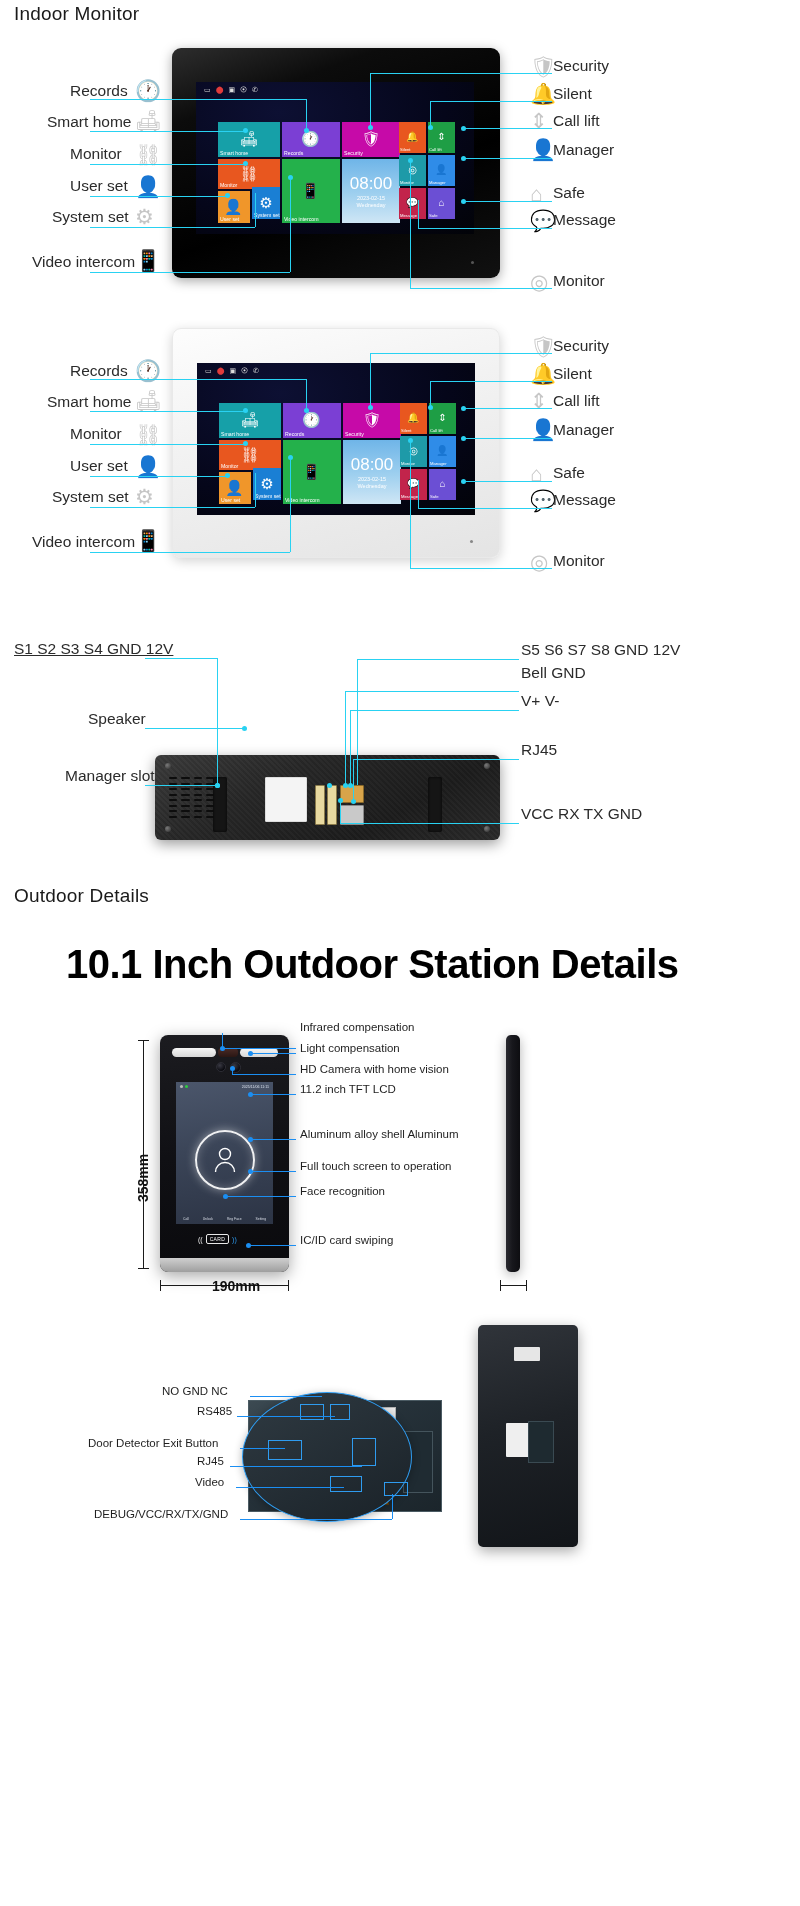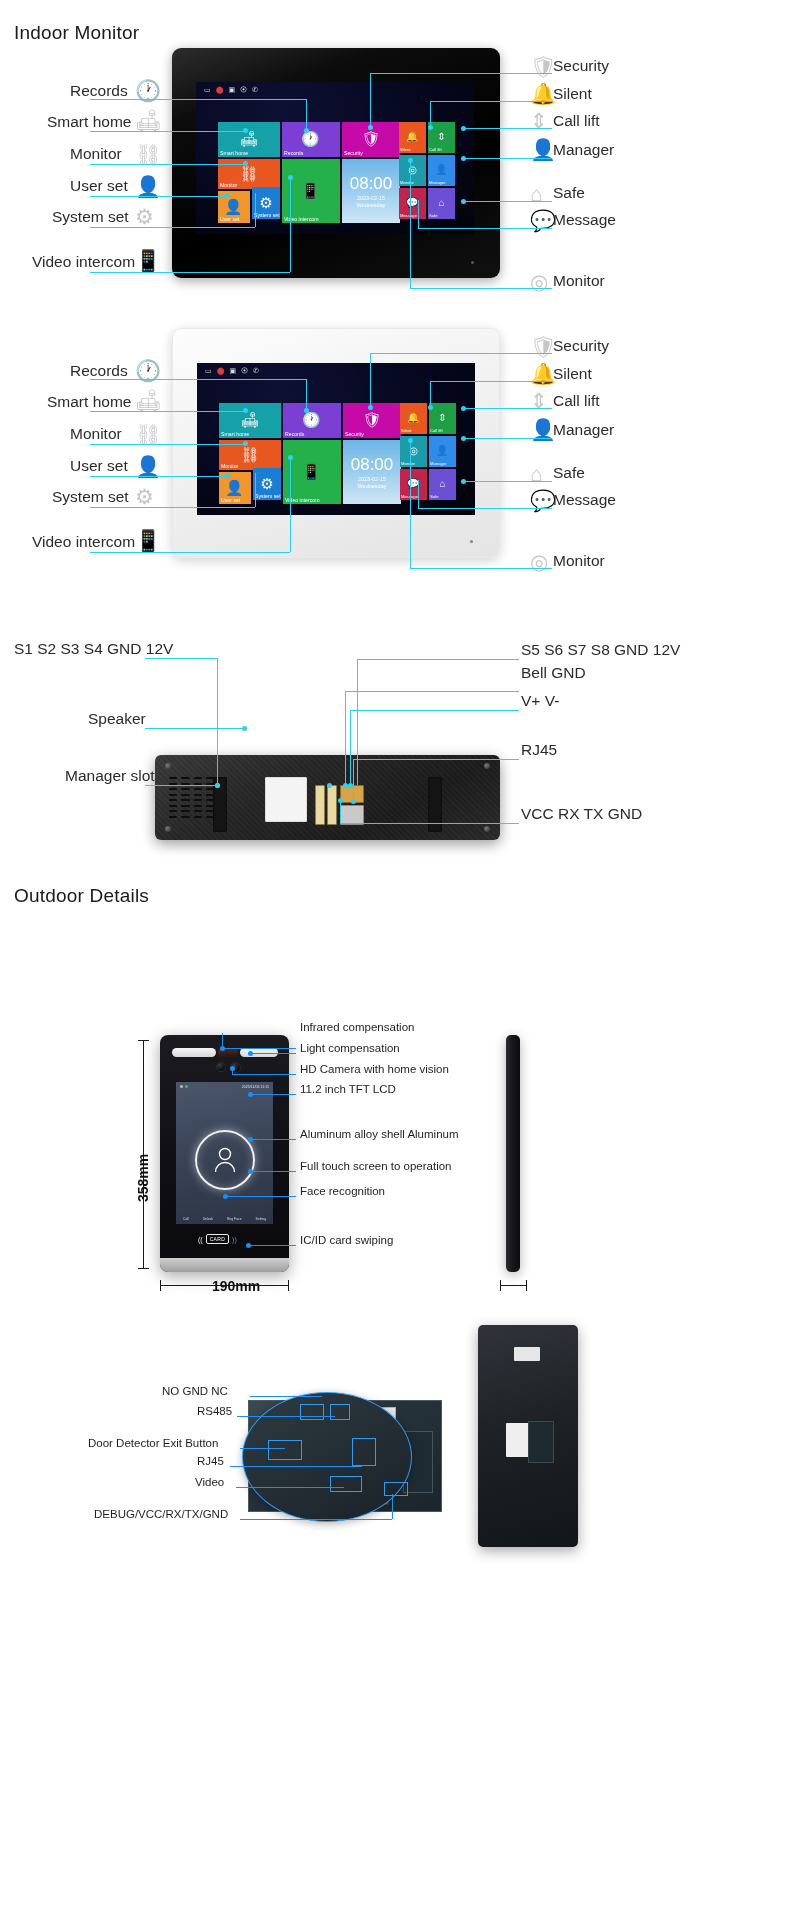--- a/index.html
+++ b/index.html
@@ -240,21 +240,21 @@
   .hl-box {
     position: absolute;
     border: 1px solid #2f9cf0;
   }
 </style>
 </head>
 <body>
 
 <div class="page">
 
-  <div class="section-title" style="left:14px; top:3px;margin-top:19px;">Indoor Monitor</div>
+  <div class="section-title" style="left:14px; top:3px;">Indoor Monitor</div>
 
   <div class="device black" style="left:172px; top:48px; width:328px; height:230px;">
     <div class="screen" style="left:24px; top:34px; width:278px; height:152px;">
 
       <div class="statusbar">
         <span>▭</span>
         <span class="red">⬤</span>
         <span>▣</span>
         <span>⦿</span>
         <span>✆</span>
@@ -599,21 +599,21 @@
     </div>
 
     <div class="label-sticker" style="left:110px; top:22px; width:42px; height:45px;"></div>
 
     <div class="connector" style="left:160px; top:30px; width:10px; height:40px; background:#e8d9a0; border:1px solid #8a7a4a;"></div>
     <div class="connector" style="left:172px; top:30px; width:10px; height:40px; background:#e8d9a0; border:1px solid #8a7a4a;"></div>
     <div class="connector" style="left:185px; top:30px; width:24px; height:18px; background:#d8a44a; border:1px solid #8a6a2a;"></div>
     <div class="connector" style="left:185px; top:50px; width:24px; height:20px; background:#c9c9c9; border:1px solid #8a8a8a;"></div>
   </div>
 
-  <div class="callout" style="left:14px; top:640px;">S1 S2 S3 S4 GND 12V</div>
+  <div class="callout" style="left:14px; top:640px;text-decoration:underline;">S1 S2 S3 S4 GND 12V</div>
   <div class="lead" style="left:145px; top:658px; width:72px;"></div>
   <div class="lead v" style="left:217px; top:658px; height:127px;"></div>
   <div class="dot" style="left:215px; top:783px;"></div>
 
   <div class="callout" style="left:88px; top:710px;">Speaker</div>
   <div class="lead" style="left:145px; top:728px; width:99px;"></div>
   <div class="dot" style="left:242px; top:726px;"></div>
 
   <div class="callout" style="left:65px; top:767px;">Manager slot</div>
   <div class="lead" style="left:145px; top:785px; width:72px;"></div>
@@ -639,20 +639,21 @@
   <div class="lead v" style="left:353px; top:759px; height:42px;"></div>
   <div class="dot" style="left:351px; top:799px;"></div>
 
   <div class="callout" style="left:521px; top:805px;">VCC RX TX GND</div>
   <div class="lead" style="left:340px; top:823px; width:179px;"></div>
   <div class="lead v" style="left:340px; top:800px; height:23px;"></div>
   <div class="dot" style="left:338px; top:798px;"></div>
 
   <div class="section-title" style="left:14px; top:885px;">Outdoor Details</div>
 
+  <div class="big-title" style="left:66px; top:942px;">10.1 Inch Outdoor Station Details</div>
 
   <div class="od-body" style="left:160px; top:1035px; width:129px; height:237px;">
     <div class="od-top-strip" style="left:12px; top:13px; width:44px; height:9px;"></div>
     <div class="od-ir" style="left:58px; top:13px; width:20px; height:9px;"></div>
     <div class="od-top-strip" style="left:80px; top:13px; width:38px; height:9px;"></div>
     <div class="od-cam" style="left:56px; top:27px; width:10px; height:10px;"></div>
     <div class="od-cam" style="left:70px; top:27px; width:11px; height:11px;"></div>
 
     <div class="od-screen" style="left:16px; top:47px; width:97px; height:142px;">
       <div class="od-leds">

